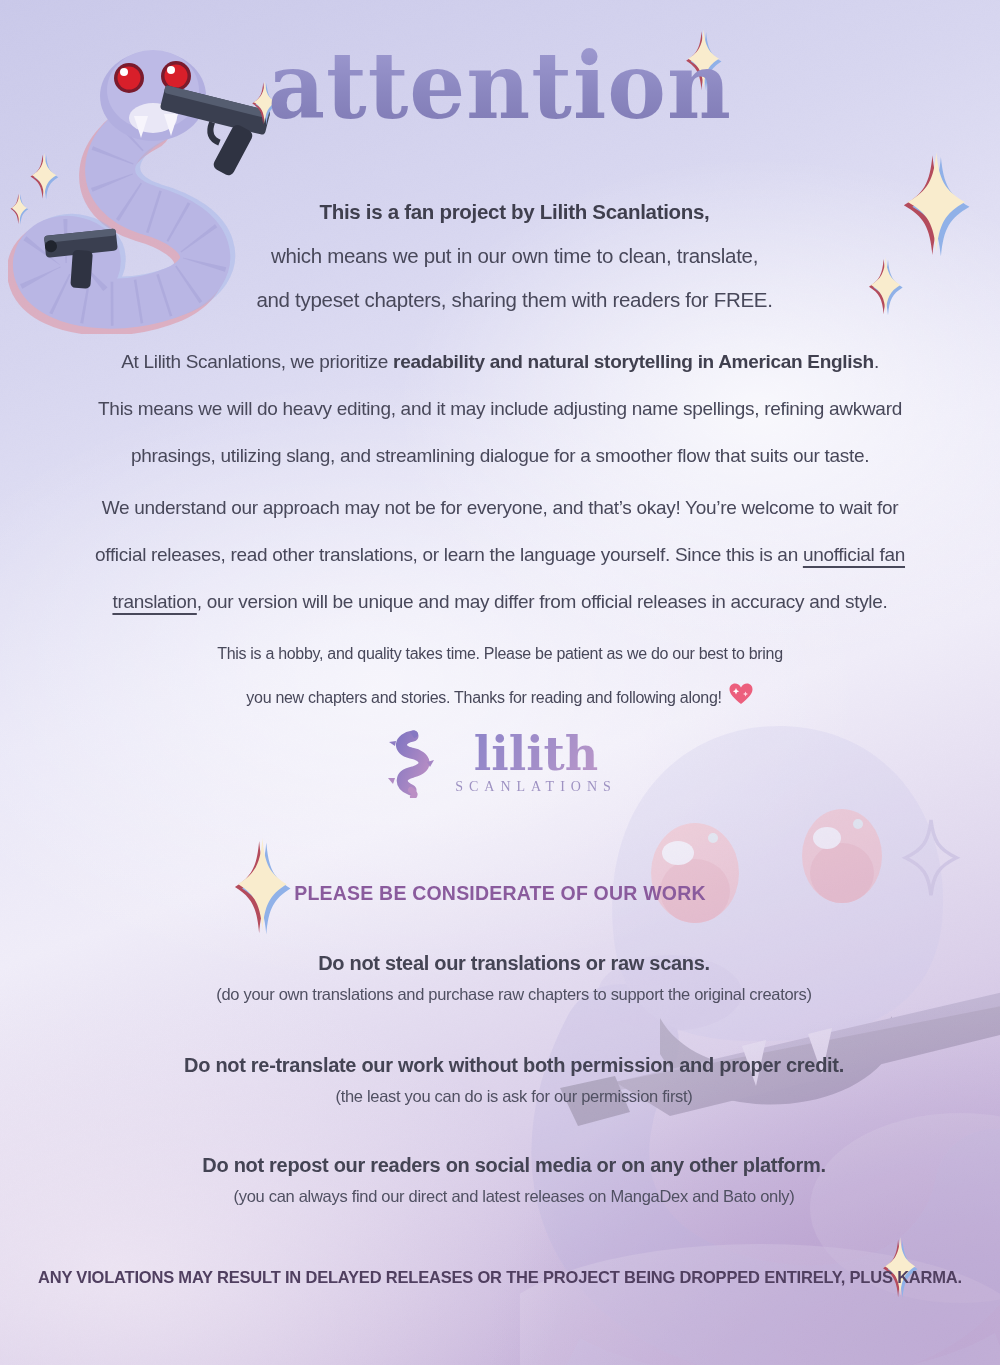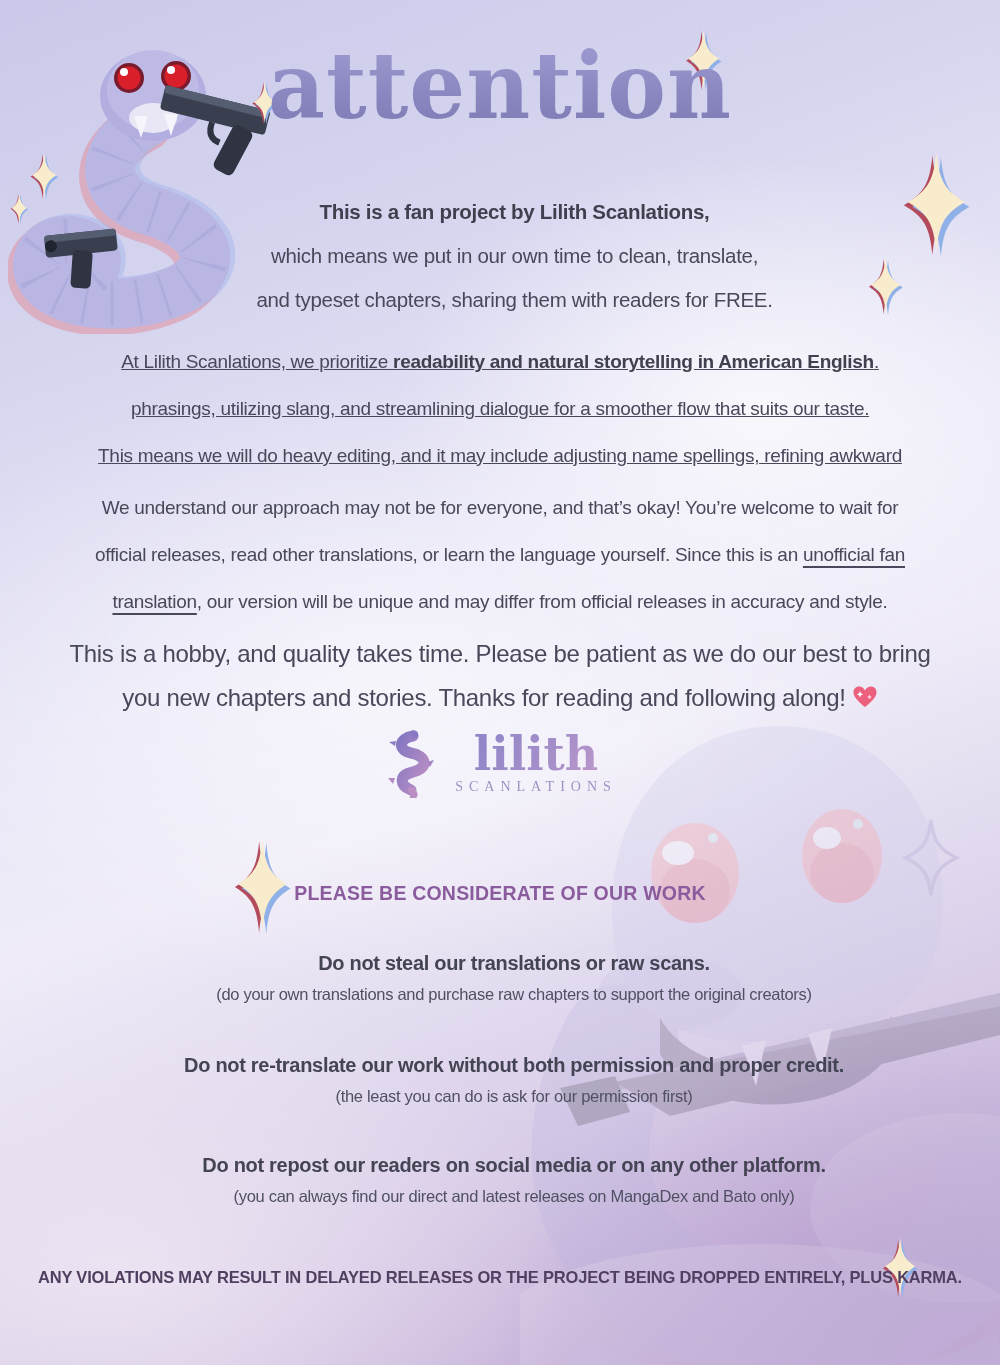--- a/index.html
+++ b/index.html
@@ -23,26 +23,26 @@
     background:linear-gradient(180deg,#a29ed4 0%,#8b87c0 55%,#7d78b2 100%);
     -webkit-background-clip:text;background-clip:text;color:transparent;
     transform:scaleY(1.04);
   }
   .center{left:0;right:0;text-align:center;}
   .line{white-space:nowrap;}
   .intro{top:190px;}
   .intro .lead{font-size:25px;font-weight:bold;color:#3f3f4e;line-height:42px;letter-spacing:-.2px;}
   .intro .line{font-size:20.5px;line-height:44px;letter-spacing:-.3px;padding-left:29px;}
   .para .line{font-size:19px;line-height:47px;letter-spacing:-.3px;}
-  .editing{top:338px;text-decoration:underline;}
+  .editing{top:338px;}
   .approach{top:484px;}
   .b{font-weight:bold;color:#40404f;}
   .u{text-decoration:underline;text-underline-offset:5px;text-decoration-thickness:1.5px;}
   .hobby{top:632px;}
-  .hobby .line{font-size:24px;line-height:44px;letter-spacing:-.3px;}
+  .hobby .line{font-size:16px;line-height:44px;letter-spacing:-.3px;}
   .heart{display:inline-block;vertical-align:-3px;margin-left:6px;}
 
   .logo{top:728px;display:flex;position:absolute;left:0;right:0;justify-content:center;align-items:center;gap:18px;}
   .logo-text{display:flex;flex-direction:column;align-items:center;}
   .wordmark{
     font-family:"DejaVu Serif",serif;font-weight:bold;font-size:46px;line-height:46px;
     background:linear-gradient(120deg,#8f85c9 0%,#a58fc9 60%,#bb97c9 100%);
     -webkit-background-clip:text;background-clip:text;color:transparent;
   }
   .logo-sub{font-family:"Liberation Serif",serif;font-size:14px;letter-spacing:6px;color:#9e92c2;margin-top:2px;}
@@ -170,22 +170,22 @@
   <h1 class="title">attention</h1>
 
   <section class="abs center intro">
     <div class="lead line">This is a fan project by Lilith Scanlations,</div>
     <div class="line">which means we put in our own time to clean, translate,</div>
     <div class="line">and typeset chapters, sharing them with readers for FREE.</div>
   </section>
 
   <section class="abs center para editing">
     <div class="line"><span>At Lilith Scanlations, we prioritize </span><span class="b">readability and natural storytelling in American English</span><span>.</span></div>
+    <div class="line">This means we will do heavy editing, and it may include adjusting name spellings, refining awkward</div>
     <div class="line">phrasings, utilizing slang, and streamlining dialogue for a smoother flow that suits our taste.</div>
-    <div class="line">This means we will do heavy editing, and it may include adjusting name spellings, refining awkward</div>
   </section>
 
   <section class="abs center para approach">
     <div class="line">We understand our approach may not be for everyone, and that’s okay! You’re welcome to wait for</div>
     <div class="line"><span>official releases, read other translations, or learn the language yourself. Since this is an </span><span class="u">unofficial fan</span></div>
     <div class="line"><span class="u">translation</span><span>, our version will be unique and may differ from official releases in accuracy and style.</span></div>
   </section>
 
   <section class="abs center hobby">
     <div class="line">This is a hobby, and quality takes time. Please be patient as we do our best to bring</div>

